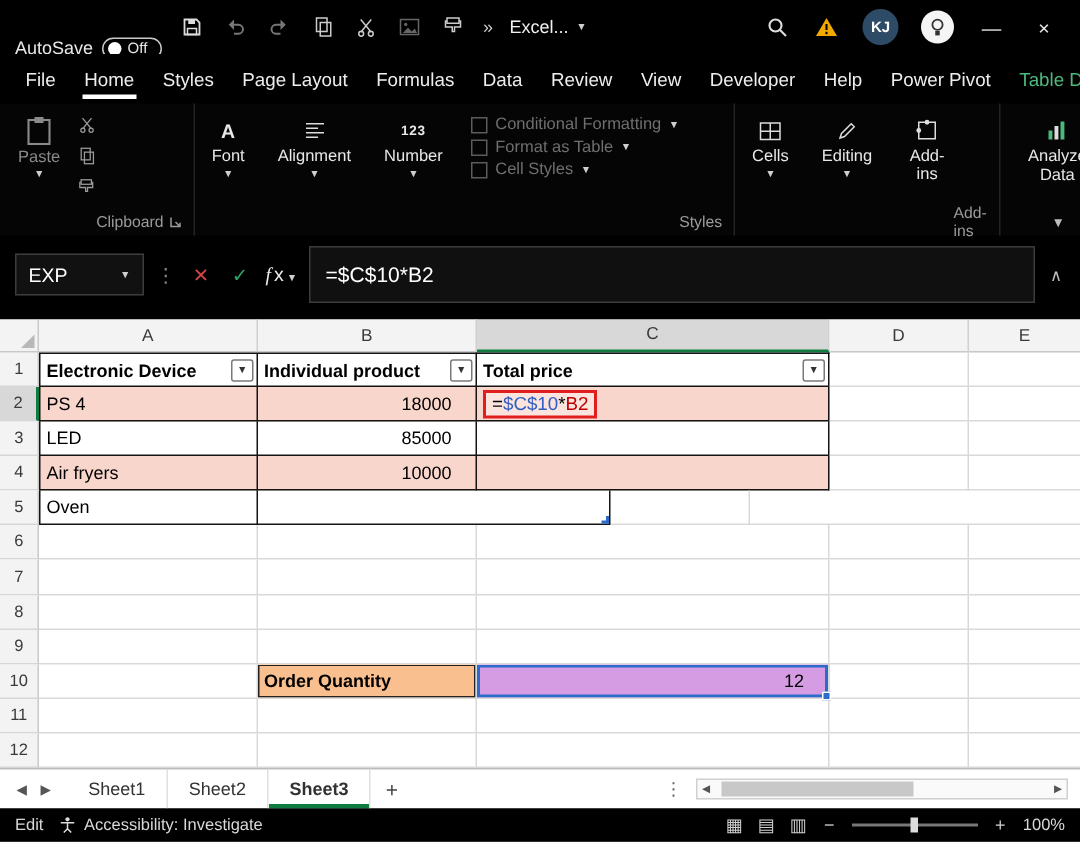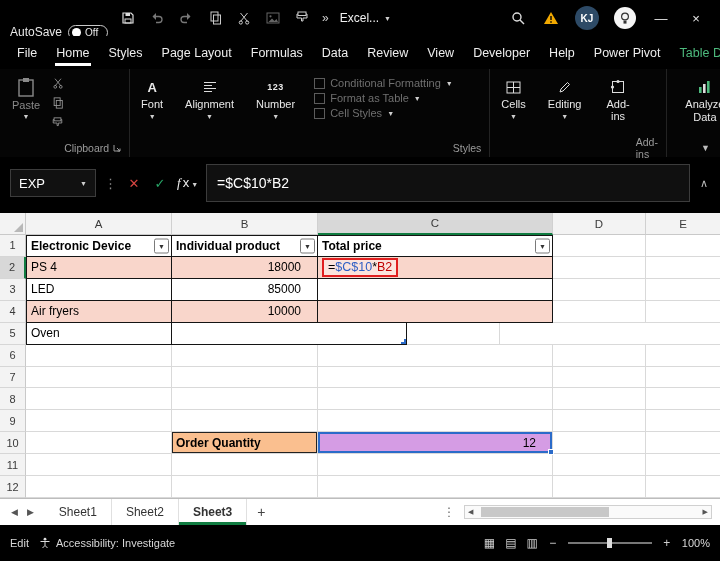--- a/index.html
+++ b/index.html
@@ -126,21 +126,21 @@
   .stab.active { font-weight:bold; box-shadow: inset 0 -3px 0 #107C41; }
   .addtab { width:28px; display:flex; align-items:center; justify-content:center; font-size:14px; color:#444; }
   .sb-right { margin-left:auto; display:flex; align-items:center; gap:9px; padding-right:8px; }
   .sb-dots { color:#666; font-size:12px; }
   .hscroll { width:248px; height:14px; background:#fafafa; border:1px solid #d0d0d0;
     position:relative; display:flex; align-items:center; justify-content:space-between;
     padding:0 3px; font-size:7px; color:#555; }
   .hthumb { position:absolute; left:16px; width:128px; top:1px; bottom:1px; background:#c8c8c8; }
 
   
-  .statusbar { height:36px; background:#000; color:#d8d8d8; font-size:11px; display:flex;
+  .statusbar { height:22px; background:#000; color:#d8d8d8; font-size:11px; display:flex;
     align-items:center; gap:10px; padding:0 10px; flex:0 0 auto; }
   .sb-item { display:flex; align-items:center; gap:5px; }
   .st-right { margin-left:auto; display:flex; align-items:center; gap:10px; }
   .viewico { font-size:12px; color:#cfcfcf; }
   .zoomgl { font-size:12px; color:#cfcfcf; width:10px; text-align:center; }
   .ztrack { width:84px; height:2px; background:#777; position:relative; }
   .zthumb { position:absolute; left:39px; top:-4px; width:5px; height:10px; background:#ddd; }
 </style>
 </head>
 <body>

